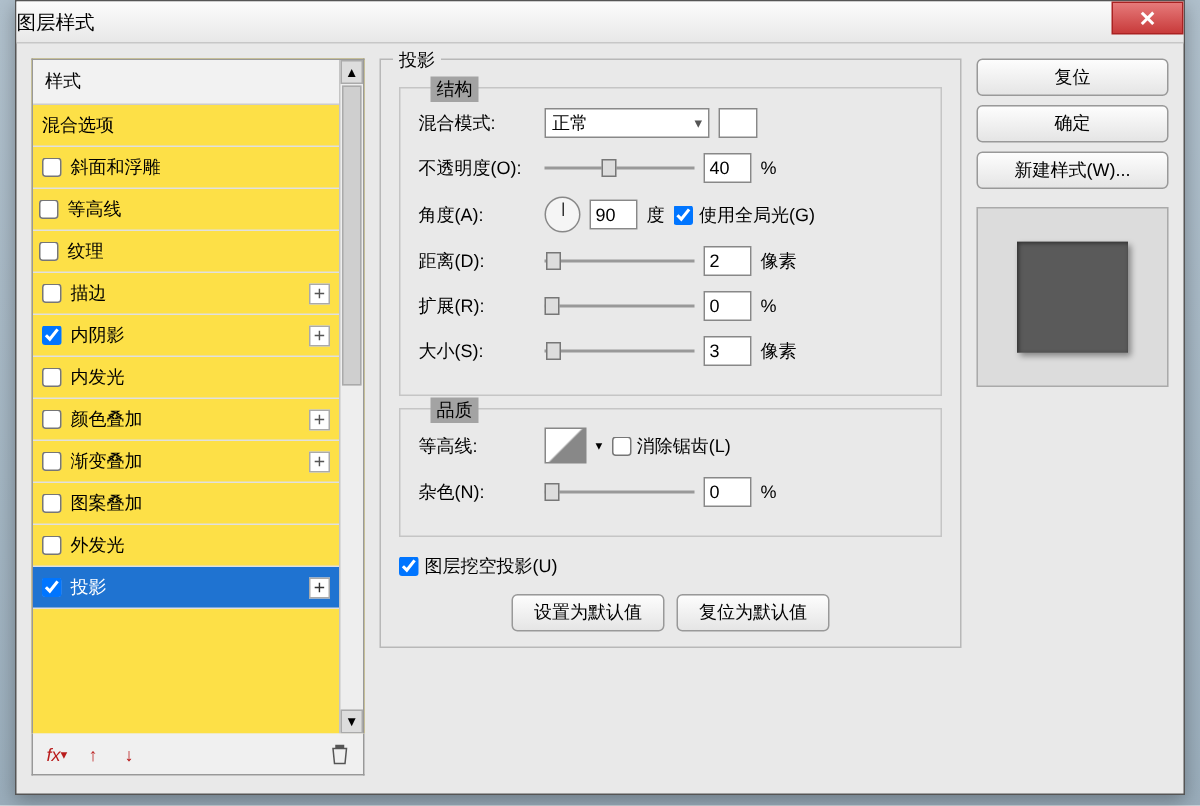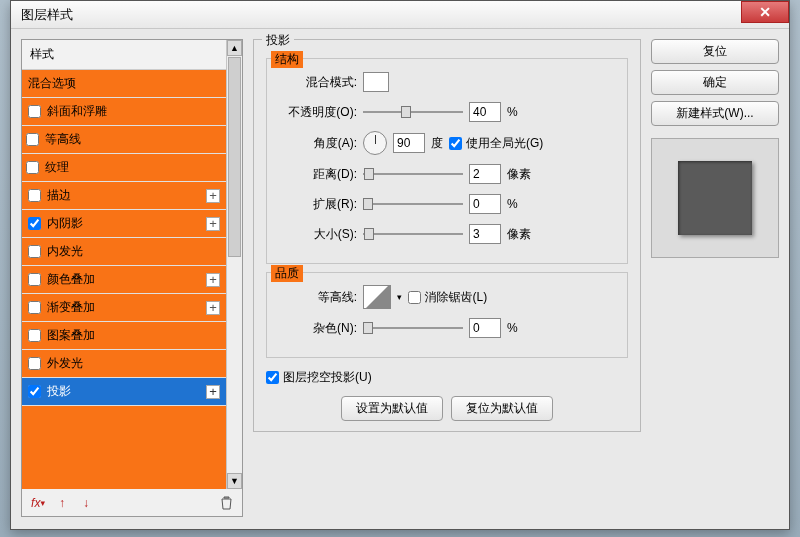--- a/index.html
+++ b/index.html
@@ -1,40 +1,40 @@
 <!DOCTYPE html>
 <html><head>
 <meta charset="utf-8">
 <style>
 * { box-sizing: border-box; margin: 0; padding: 0; }
 body { font-family: "Microsoft YaHei", SimSun, sans-serif; font-size: 12px; background: linear-gradient(#b0c0cc, #9aadbb); width: 800px; height: 537px; overflow: hidden; }
 .dialog { position: absolute; left: 10px; top: 0; width: 780px; height: 530px; background: #e9e9e9; border: 1px solid #555; box-shadow: 0 4px 12px rgba(0,0,0,.3); }
-.titlebar { height: 28px; background: linear-gradient(#fcfcfc,#e8e8e8); display: flex; align-items: center; padding-left: 10px; border-bottom: 1px solid #c7c7c7; position: relative; }
+.titlebar { height: 28px; background: linear-gradient(#fcfcfc,#e8e8e8); display: flex; align-items: center; border-bottom: 1px solid #c7c7c7; position: relative; }
 .titlebar-title { font-size: 13px; }
 .close-btn { position: absolute; right: 0; top: 0; width: 48px; height: 22px; background: linear-gradient(#e67a7a,#c83b3b); color: #fff; display: flex; align-items: center; justify-content: center; font-size: 14px; font-weight: bold; border: 1px solid #a22; cursor: pointer; }
 .content { display: flex; padding: 10px; gap: 10px; height: 498px; }
 .left-panel { width: 222px; display: flex; flex-direction: column; }
 .style-header { padding: 6px 8px; border-bottom: 1px solid #ccc; background: #f2f2f2; }
 .style-item { display: flex; align-items: center; padding: 5px 6px; border-bottom: 1px solid #e0e0e0; cursor: pointer; min-height: 24px; }
 .style-item.indent { padding-left: 4px; }
 .style-item input[type=checkbox] { margin-right: 6px; }
 .style-item.selected { background: #1f73d1; color: #fff; }
 .plus-icon { margin-left: auto; width: 14px; height: 14px; display:flex;align-items:center;justify-content:center;font-size:13px;color:#555; background:#fff;border:1px solid #aaa;}
 .style-item.selected .plus-icon { color:#333; }
 .footer-bar { height: 28px; background: #f0f0f0; border: 1px solid #999; border-top:none; display: flex; align-items: center; padding: 0 6px; gap: 4px; }
 .footer-icon { width: 20px; height: 18px; display:flex;align-items:center;justify-content:center; color:#b91c1c; cursor:pointer;}
 .footer-spacer { flex:1; }
 
 .center-panel { flex: 1; }
 .group { border: 1px solid #b8b8b8; margin-bottom: 6px; padding: 10px 12px 10px 12px; position: relative; }
 .group-title { position:absolute; top:-8px; left:8px; background:#e9e9e9; padding:0 4px; }
 .subgroup { border: 1px solid #c5c5c5; padding: 12px 12px 10px 12px; position: relative; margin-top:8px;}
-.subgroup-title { position:absolute; top:-8px; left:4px; background:#f97316; padding:0 4px;text-align:right; }
+.subgroup-title { position:absolute; top:-8px; left:20px; background:#a3a3a3; padding:0 4px;text-align:right; }
 .row { display: flex; align-items: center; margin-bottom: 8px; gap:6px; min-height:22px;}
-.row-label { width: 78px; text-align: right; }
+.row-label { width: 78px; text-align: left; }
 .select-like { flex: 0 0 110px; height: 20px; background: #fff; border: 1px solid #888; display: flex; align-items: center; padding: 0 4px; font-size:12px; position:relative;}
 .select-like::after { content:"▾"; position:absolute; right:4px; font-size:10px; color:#555;}
 .color-swatch { width:26px; height:20px; background:#fff; border:1px solid #888; }
 .slider { flex:0 0 100px; height:14px; position:relative; display:flex; align-items:center;}
 .slider-track { width:100%; height:2px; background:#999; }
 .slider-thumb { position:absolute; width:10px; height:12px; background:#ddd; border:1px solid #777; top:1px; }
 .num-input { width:32px; height:20px; border:1px solid #888; background:#fff; text-align:left; padding:0 3px; font-size:12px;}
 .unit { font-size:12px; }
 .angle-dial { width:24px; height:24px; border:1px solid #888; border-radius:50%; background:#f5f5f5; position:relative; }
 .angle-dial::after { content:""; position:absolute; left:50%; top:3px; width:1px; height:9px; background:#333;}
@@ -45,21 +45,21 @@
 .btn { background:linear-gradient(#fdfdfd,#e5e5e5); border:1px solid #999; border-radius:4px; padding:3px 14px; font-size:12px; cursor:pointer; min-width:102px; text-align:center;}
 
 .right-panel { width: 128px; display:flex; flex-direction:column; gap:6px; }
 .action-btn { background:linear-gradient(#fdfdfd,#e5e5e5); border:1px solid #999; border-radius:4px; padding:3px 0; font-size:12px; cursor:pointer; text-align:center;}
 .preview-chk { display:flex; justify-content:center; gap:5px; margin-top:4px;}
 .preview-box { margin-top:6px; border:1px solid #aaa; background:#dcdcdc; height:120px; display:flex; align-items:center; justify-content:center; }
 .preview-inner { width:74px; height:74px; background:#5a5a5a; box-shadow: 2px 2px 4px rgba(0,0,0,.4), inset 1px 1px 3px rgba(0,0,0,.5);}
 .scrollbar { width:16px; background:#eee; border-left:1px solid #c5c5c5; display:flex; flex-direction:column;}
 .scroll-btn { height:16px; background:#ddd; border:1px solid #aaa; display:flex;align-items:center;justify-content:center; font-size:9px;}
 .scroll-thumb { flex:0 0 200px; background:#cfcfcf; border:1px solid #aaa; margin:1px;}
-.list-wrap{ display:flex; flex:1; border:1px solid #999; border-bottom:none; background:#f97316;}
+.list-wrap{ display:flex; flex:1; border:1px solid #999; border-bottom:none; background:#fde047;}
 .list-inner{ flex:1;}
 </style>
 </head>
 <body>
 
 <div class="dialog">
   <div class="titlebar">
     <span class="titlebar-title">图层样式</span>
     <div class="close-btn">
       <span>✕</span>
@@ -151,20 +151,23 @@
 
     <div class="center-panel">
       <div class="group">
         <span class="group-title">投影</span>
 
         <div class="subgroup">
           <span class="subgroup-title">结构</span>
 
           <div class="row">
             <span class="row-label">混合模式:</span>
+            <div class="select-like">
+                <span>正常</span>
+              </div>
             <div class="color-swatch"></div>
           </div>
 
           <div class="row">
             <span class="row-label">不透明度(O):</span>
             <div class="slider">
                 <div class="slider-track"></div>
                 <div class="slider-thumb" style="left:38%"></div>
               </div>
             <input class="num-input" value="40" style="">

